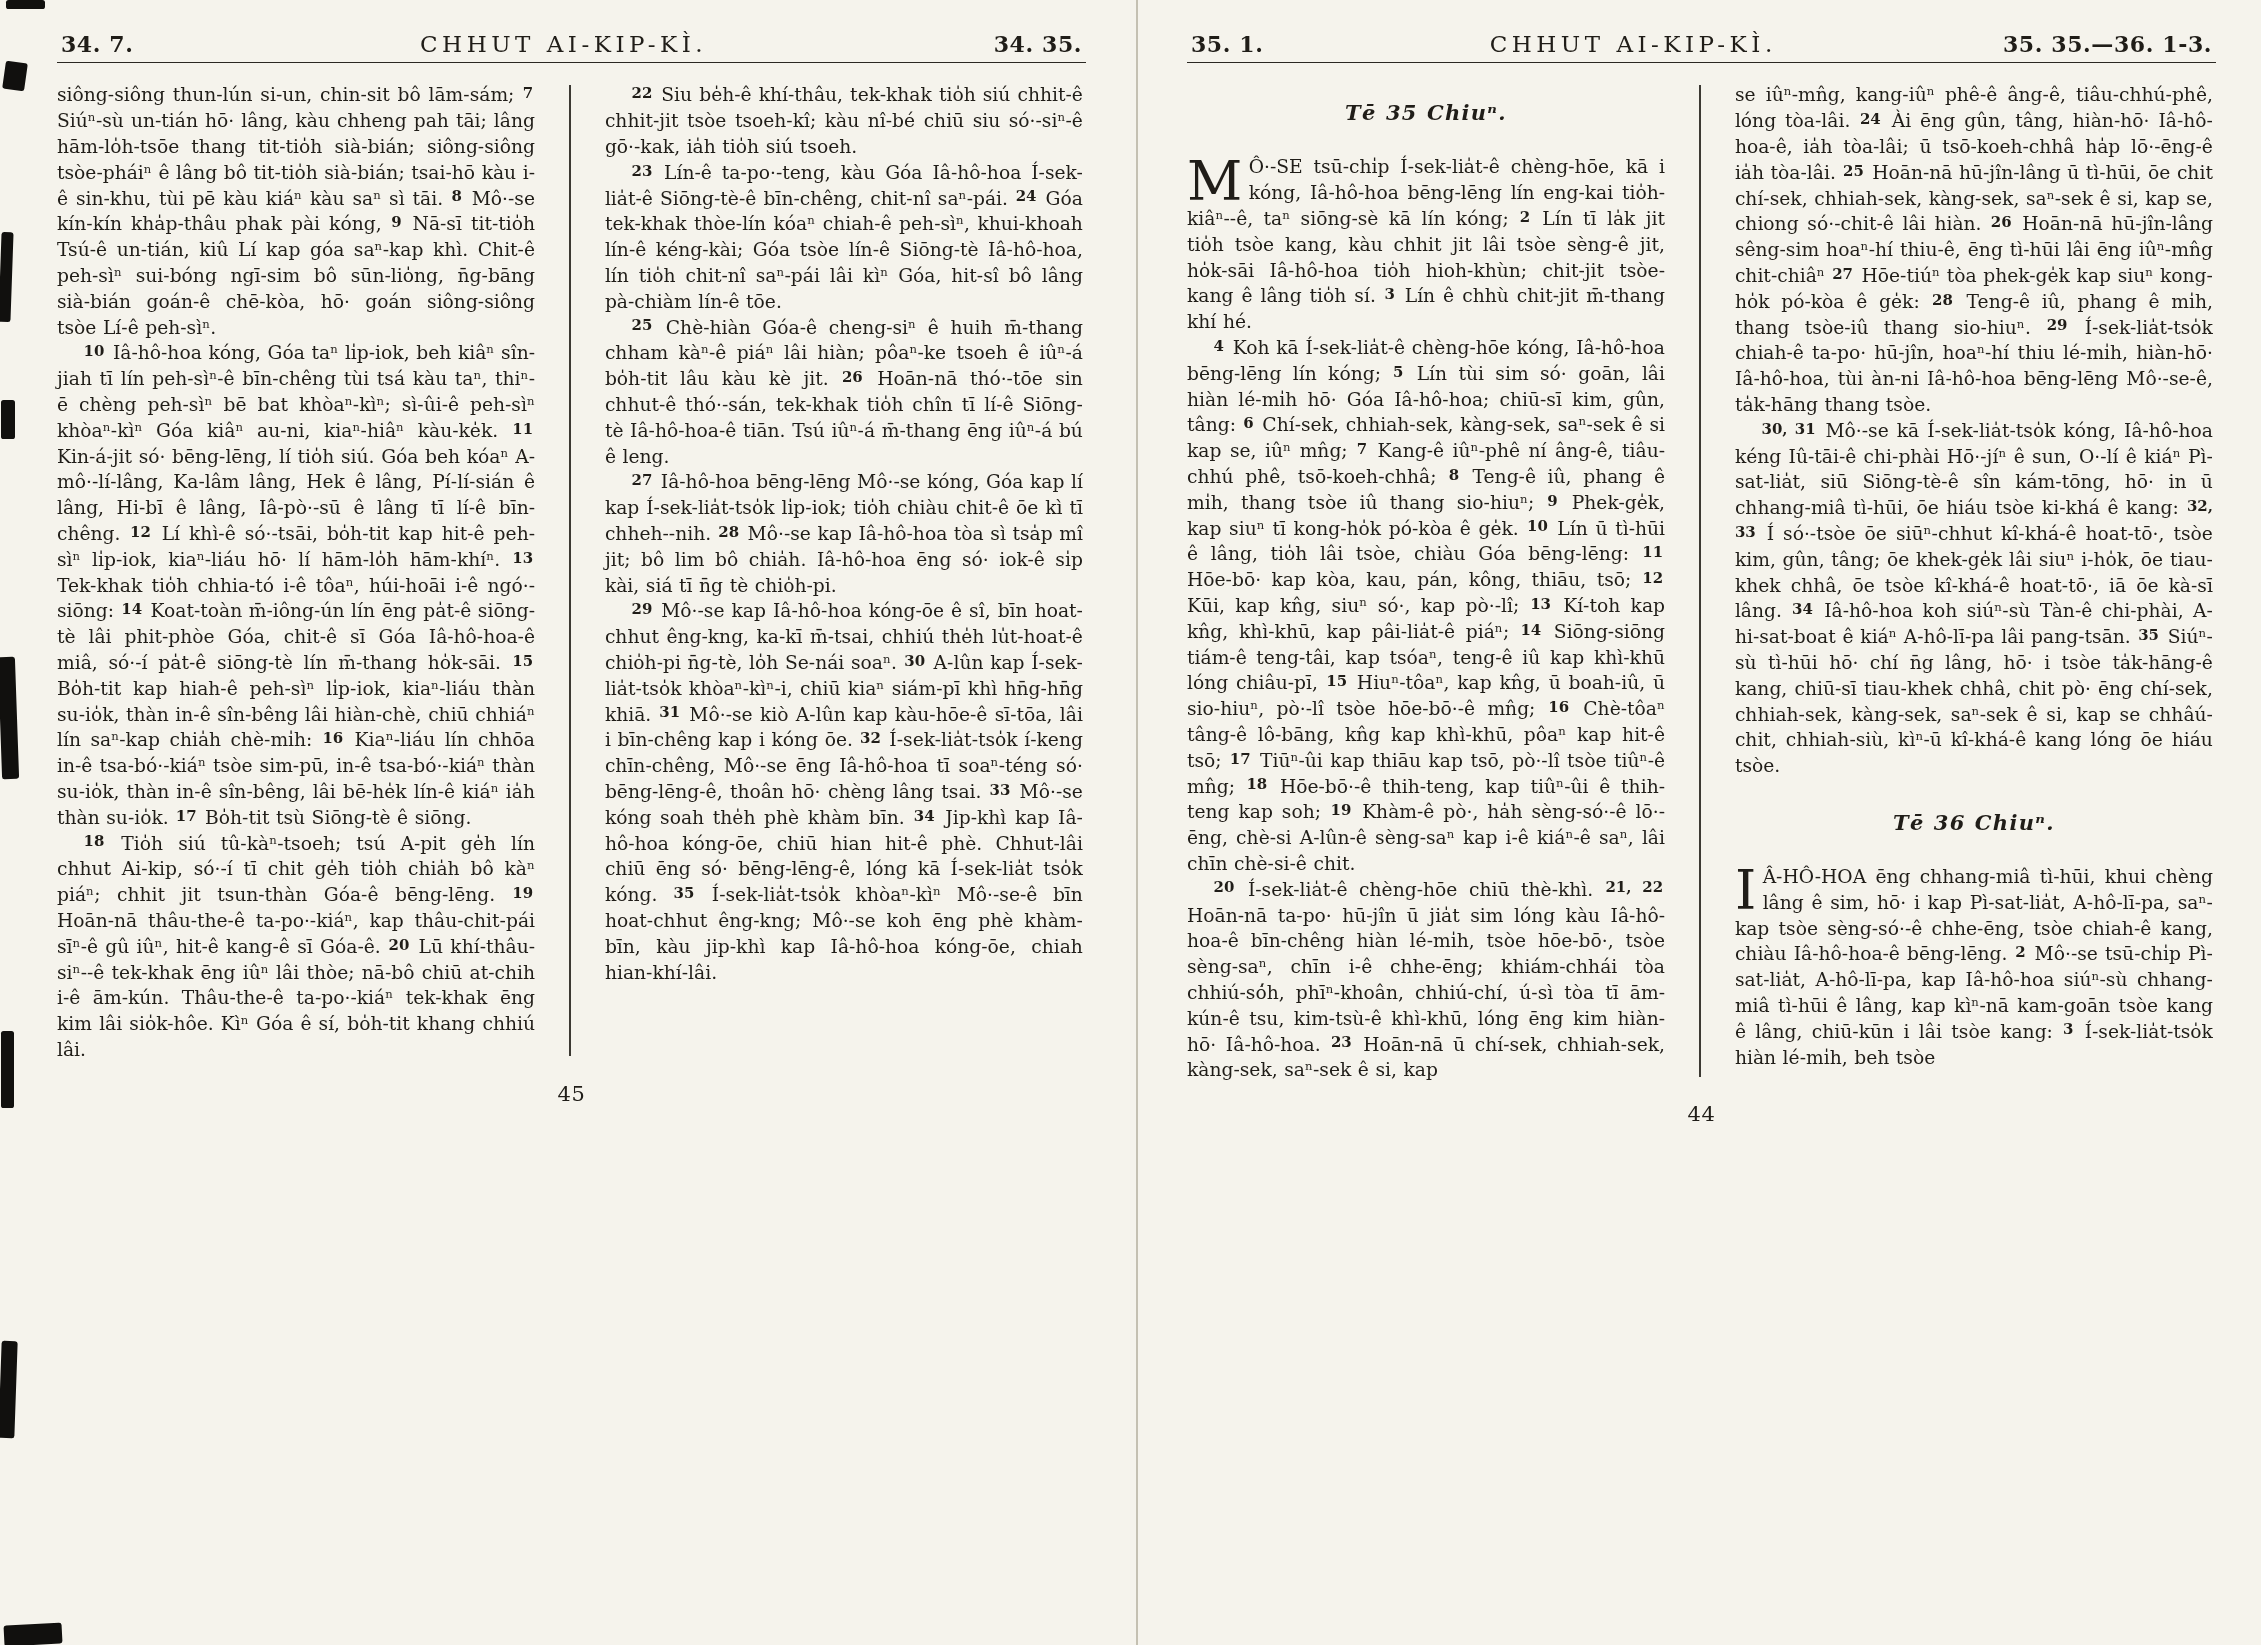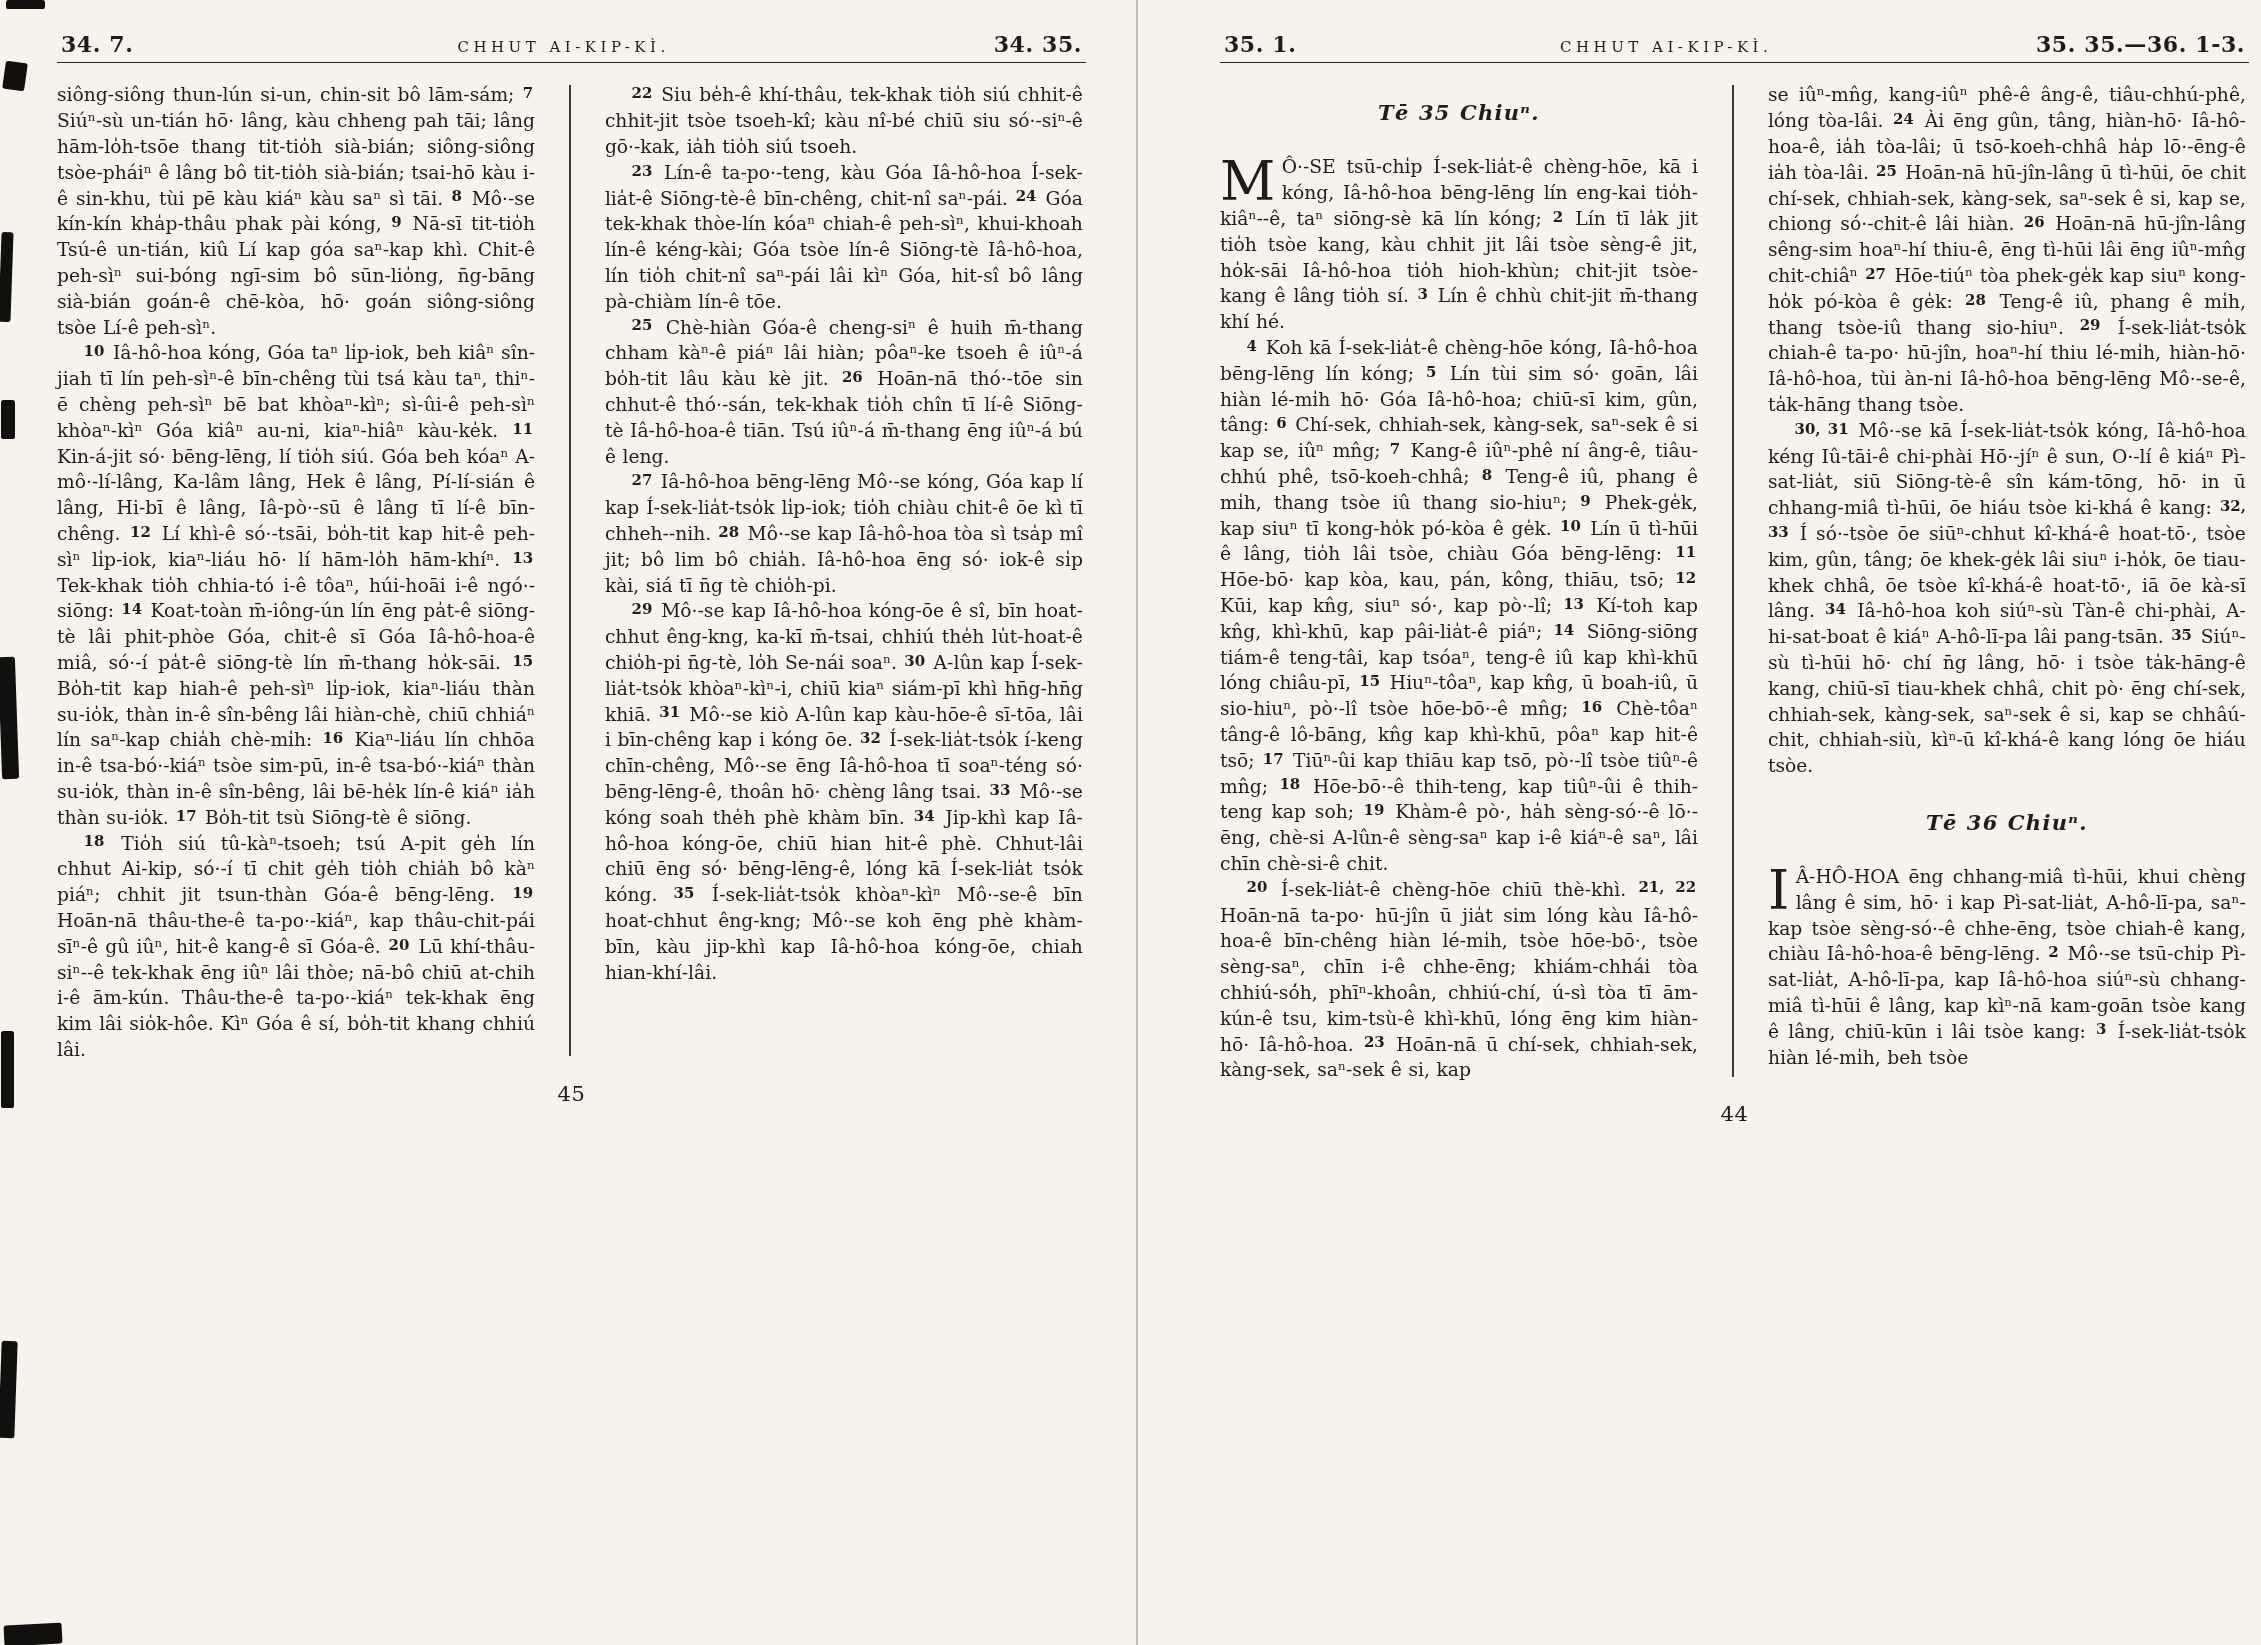--- a/index.html
+++ b/index.html
@@ -15,27 +15,27 @@
   .bm2{left:0px;top:232px;width:11.6px;height:90px;transform:rotate(2deg);}
   .bm3{left:1.3px;top:400px;width:14px;height:39px;}
   .bm4{left:0px;top:657px;width:17px;height:122px;transform:rotate(-2deg);}
   .bm5{left:1.3px;top:1031px;width:13px;height:77px;}
   .bm6{left:0px;top:1341px;width:15.5px;height:97px;transform:rotate(2deg);}
   .bm7{left:6.4px;top:0px;width:39px;height:9px;}
   .bm8{left:3.9px;top:1624px;width:58px;height:20.6px;transform:rotate(-3deg);}
 
   .page{position:absolute;top:18px;}
   #page-left{left:57px;width:1029px;}
-  #page-right{left:1220px;width:1029px;}
+  #page-right{left:1187px;width:1029px;}
 
   .page-header{
     display:flex;justify-content:space-between;align-items:baseline;
     font-size:22px;padding:13px 3.9px 5.2px 3.9px;font-weight:bold;letter-spacing:0.6px;
   }
-  .header-title{letter-spacing:4.5px;font-weight:normal;font-size:15px;}
+  .header-title{letter-spacing:4.5px;font-weight:normal;font-size:23px;}
   .header-rule{border:none;border-top:1.9px solid #2b2822;margin:0 0 19.3px 0;}
 
   .page-body{display:flex;align-items:stretch;}
   .col{width:478px;text-align:justify;font-size:18.7px;line-height:1.38;
        hyphens:none;word-spacing:0.6px;}
   .colrule{width:1.9px;background:#3c3933;margin:2.6px 34px 6.4px 34px;}
 
   .col p{margin:0;text-indent:26px;}
   .col p.noindent{text-indent:0;}
   .v{font-weight:bold;font-size:0.8em;position:relative;top:-0.22em;padding:0 1.9px 0 0.6px;}

